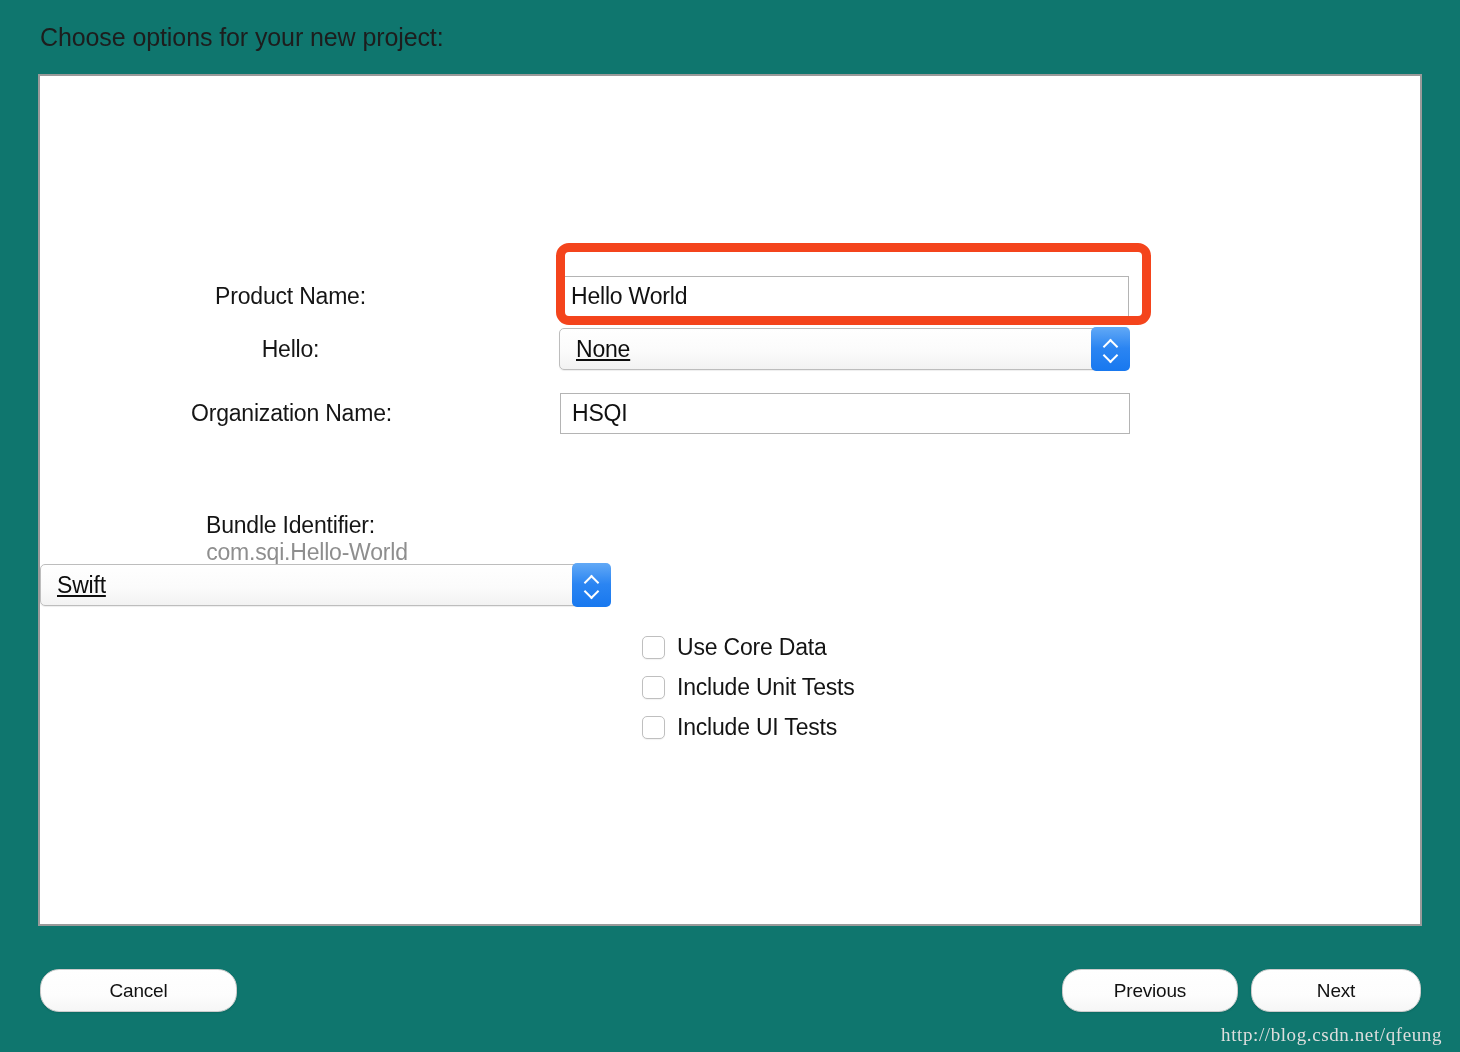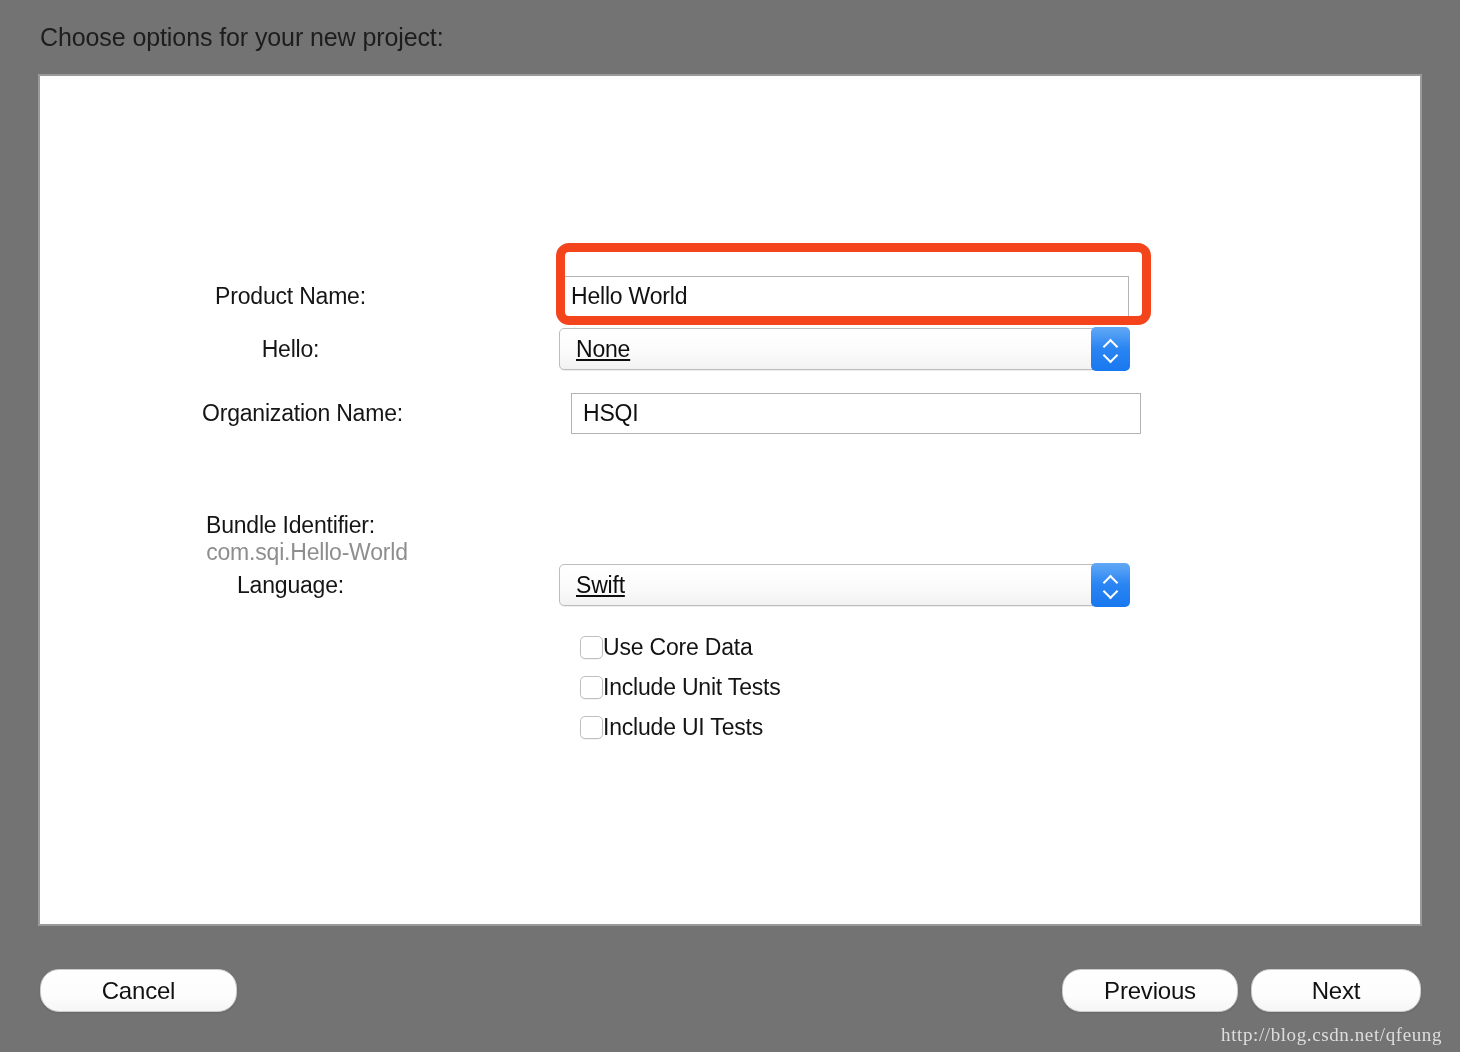--- a/index.html
+++ b/index.html
@@ -9,21 +9,21 @@
     height: 1052px;
     background: #f5f5f5;
     font-family: "Liberation Sans", sans-serif;
     overflow: hidden;
   }
 
   #root {
     position: relative;
     width: 1460px;
     height: 1052px;
-    background: #737373;
+    background: #0f766e;
   }
 
   
   .heading {
     position: absolute;
     left: 40px;
     top: 23px;
     font-size: 25px;
     color: #1d1d1d;
     letter-spacing: -0.1px;
@@ -163,21 +163,22 @@
     padding-left: 6px;
     white-space: nowrap;
     margin-left: 9px;
   }
 
   
   .checkrow {
     position: absolute;
     display: flex;
     align-items: center;
-    left: 540px;
+    gap: 12px;
+    left: 602px;
   }
 
   .checkbox {
     width: 23px;
     height: 23px;
     background: #ffffff;
     border: 1px solid #bfbfbf;
     border-radius: 5px;
     box-shadow: 0 1px 1px rgba(0,0,0,0.05);
     flex: none;
@@ -206,21 +207,21 @@
   
   .btn {
     position: absolute;
     background: linear-gradient(180deg, #ffffff 0%, #fdfdfd 60%, #f6f6f6 100%);
     border: 1px solid #cccccc;
     border-radius: 19px;
     box-shadow: 0 1px 2px rgba(0,0,0,0.10);
     display: flex;
     align-items: center;
     justify-content: center;
-    font-size: 24px;
+    font-size: 19px;
     color: #111111;
     letter-spacing: -0.2px;
     height: 43px;
     white-space: nowrap;
   }
 
   #cancel-btn   { left: 40px;   top: 969px; width: 197px; }
   #previous-btn { left: 1062px; top: 969px; width: 176px; }
   #next-btn     { left: 1251px; top: 969px; width: 170px; }
 
@@ -257,35 +258,34 @@
         <div class="label">Hello:</div>
         <div class="field-wrap">
           <div class="popup">None</div>
           <div class="stepper">
             <span class="chev up"></span>
             <span class="chev down"></span>
           </div>
         </div>
       </div>
 
-      <div class="row" style="left:12px; top:317px;">
+      <div class="row" style="left:1px; top:317px;">
         <div class="label">Organization Name:</div>
         <div class="field-wrap">
           <div class="textfield">HSQI</div>
         </div>
       </div>
 
 
       <div class="row" style="left:0px; top:436px;flex-direction:column;">
         <div class="label">Bundle Identifier:</div>
         <div class="static-value">com.sqi.Hello-World</div>
       </div>
 
       <div class="row" style="left:0px; top:488px;">
-        <div class="label">Language:</div>
         <div class="field-wrap">
           <div class="popup">Swift</div>
           <div class="stepper">
             <span class="chev up"></span>
             <span class="chev down"></span>
           </div>
         </div>
       </div>
 
       <div class="checkrow" style="top:558px;">

